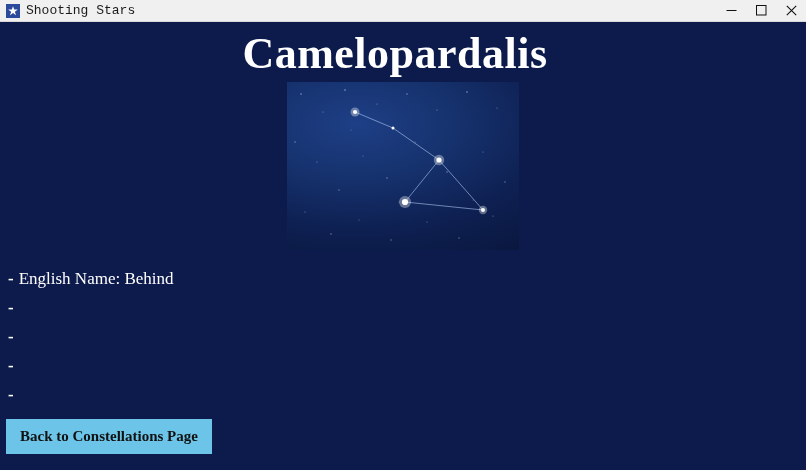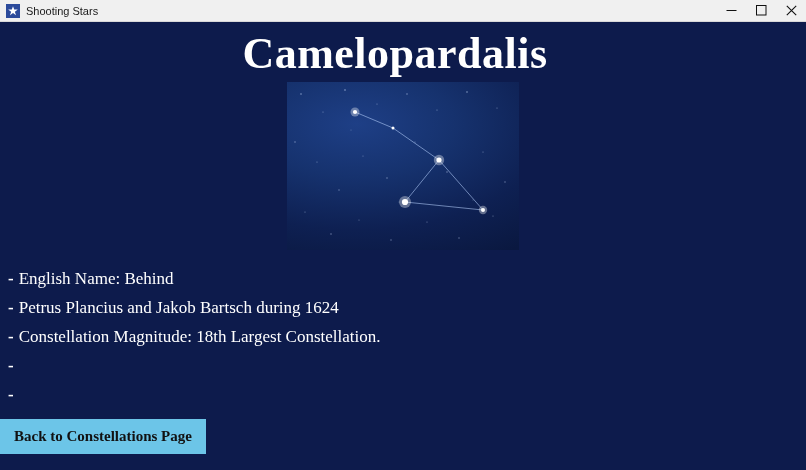--- a/index.html
+++ b/index.html
@@ -25,23 +25,23 @@
   }
   .titlebar-icon {
     width: 14px;
     height: 14px;
     margin-right: 6px;
     position: relative;
     flex: 0 0 auto;
   }
   .titlebar-icon svg { display: block; }
   .titlebar-title {
-    font-size: 11px;
+    font-size: 13px;
     color: #1a1a1a;
-    font-family: Liberation Sans, sans-serif;
+    font-family: Liberation Mono, monospace;
     line-height: 22px;
     white-space: nowrap;
   }
   .titlebar-spacer { flex: 1 1 auto; }
   .win-btn {
     width: 30px;
     height: 22px;
     display: flex;
     align-items: center;
     justify-content: center;
@@ -101,21 +101,21 @@
     white-space: nowrap;
   }
   .fact-dash {
     font-weight: bold;
     margin-right: 5px;
     font-family: "Liberation Serif", serif;
   }
 
   
   .btn-wrap {
-    padding: 10px 0 0 0;
+    padding: 10px 0 0 6px;
   }
   .back-button {
     display: inline-block;
     background: #6cc5e8;
     color: #111111;
     font-family: "Liberation Serif", serif;
     font-weight: bold;
     font-size: 15px;
     padding: 9px 14px 10px 14px;
     border: none;
@@ -216,25 +216,23 @@
     </div>
   </div>
 
   <div class="facts">
     <div class="fact-row">
       <span class="fact-dash">-</span>
       <span>English Name: Behind</span>
     </div>
     <div class="fact-row">
       <span class="fact-dash">-</span>
-      <span>Petrus Plancius and Jakob Bartsch during 1624</span>
-    </div>
-    <div class="fact-row">
-      <span class="fact-dash">-</span>
-      <span>Constellation Magnitude: 18th Largest Constellation.</span>
+    </div>
+    <div class="fact-row">
+      <span class="fact-dash">-</span>
     </div>
     <div class="fact-row">
       <span class="fact-dash">-</span>
     </div>
     <div class="fact-row">
       <span class="fact-dash">-</span>
     </div>
   </div>
 
   <div class="btn-wrap">

